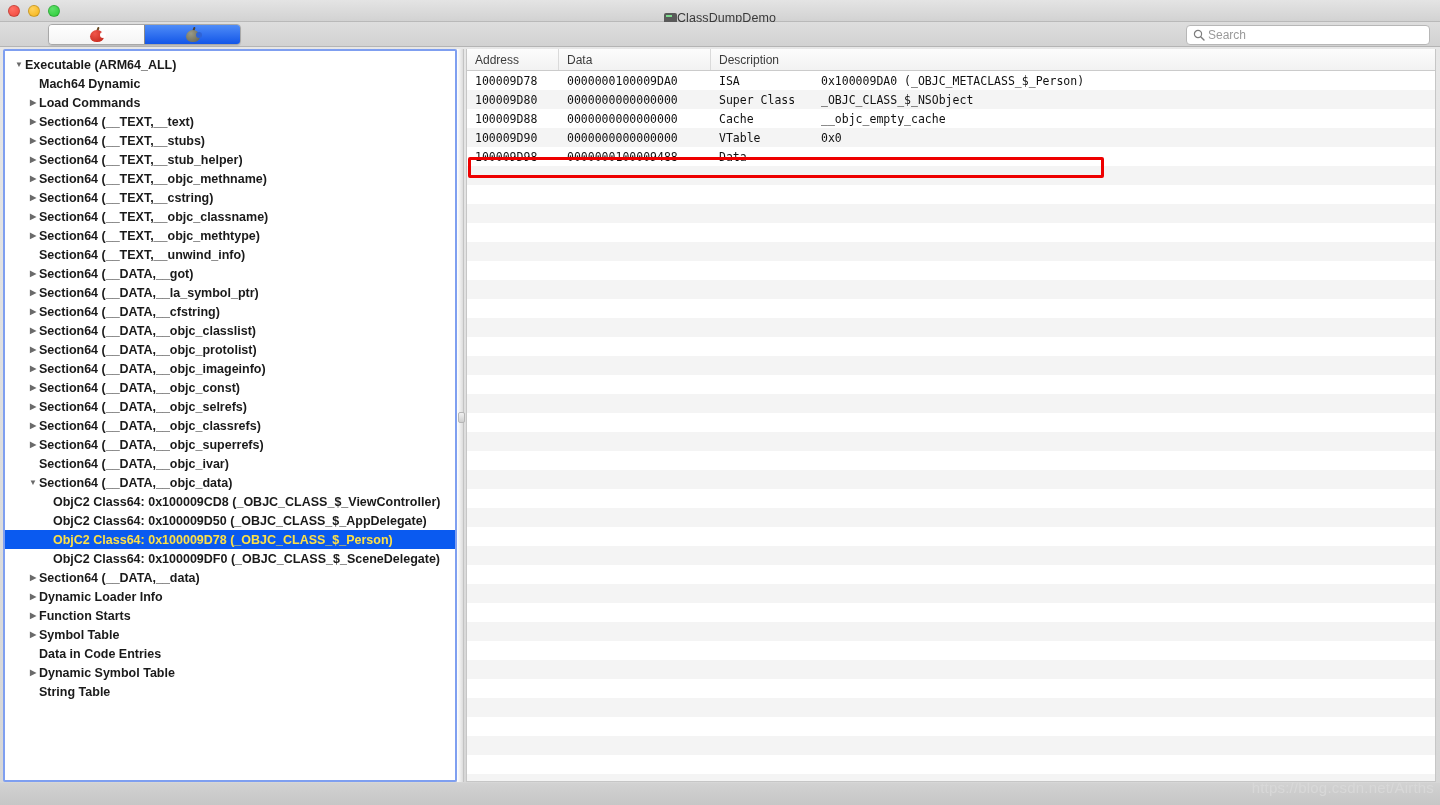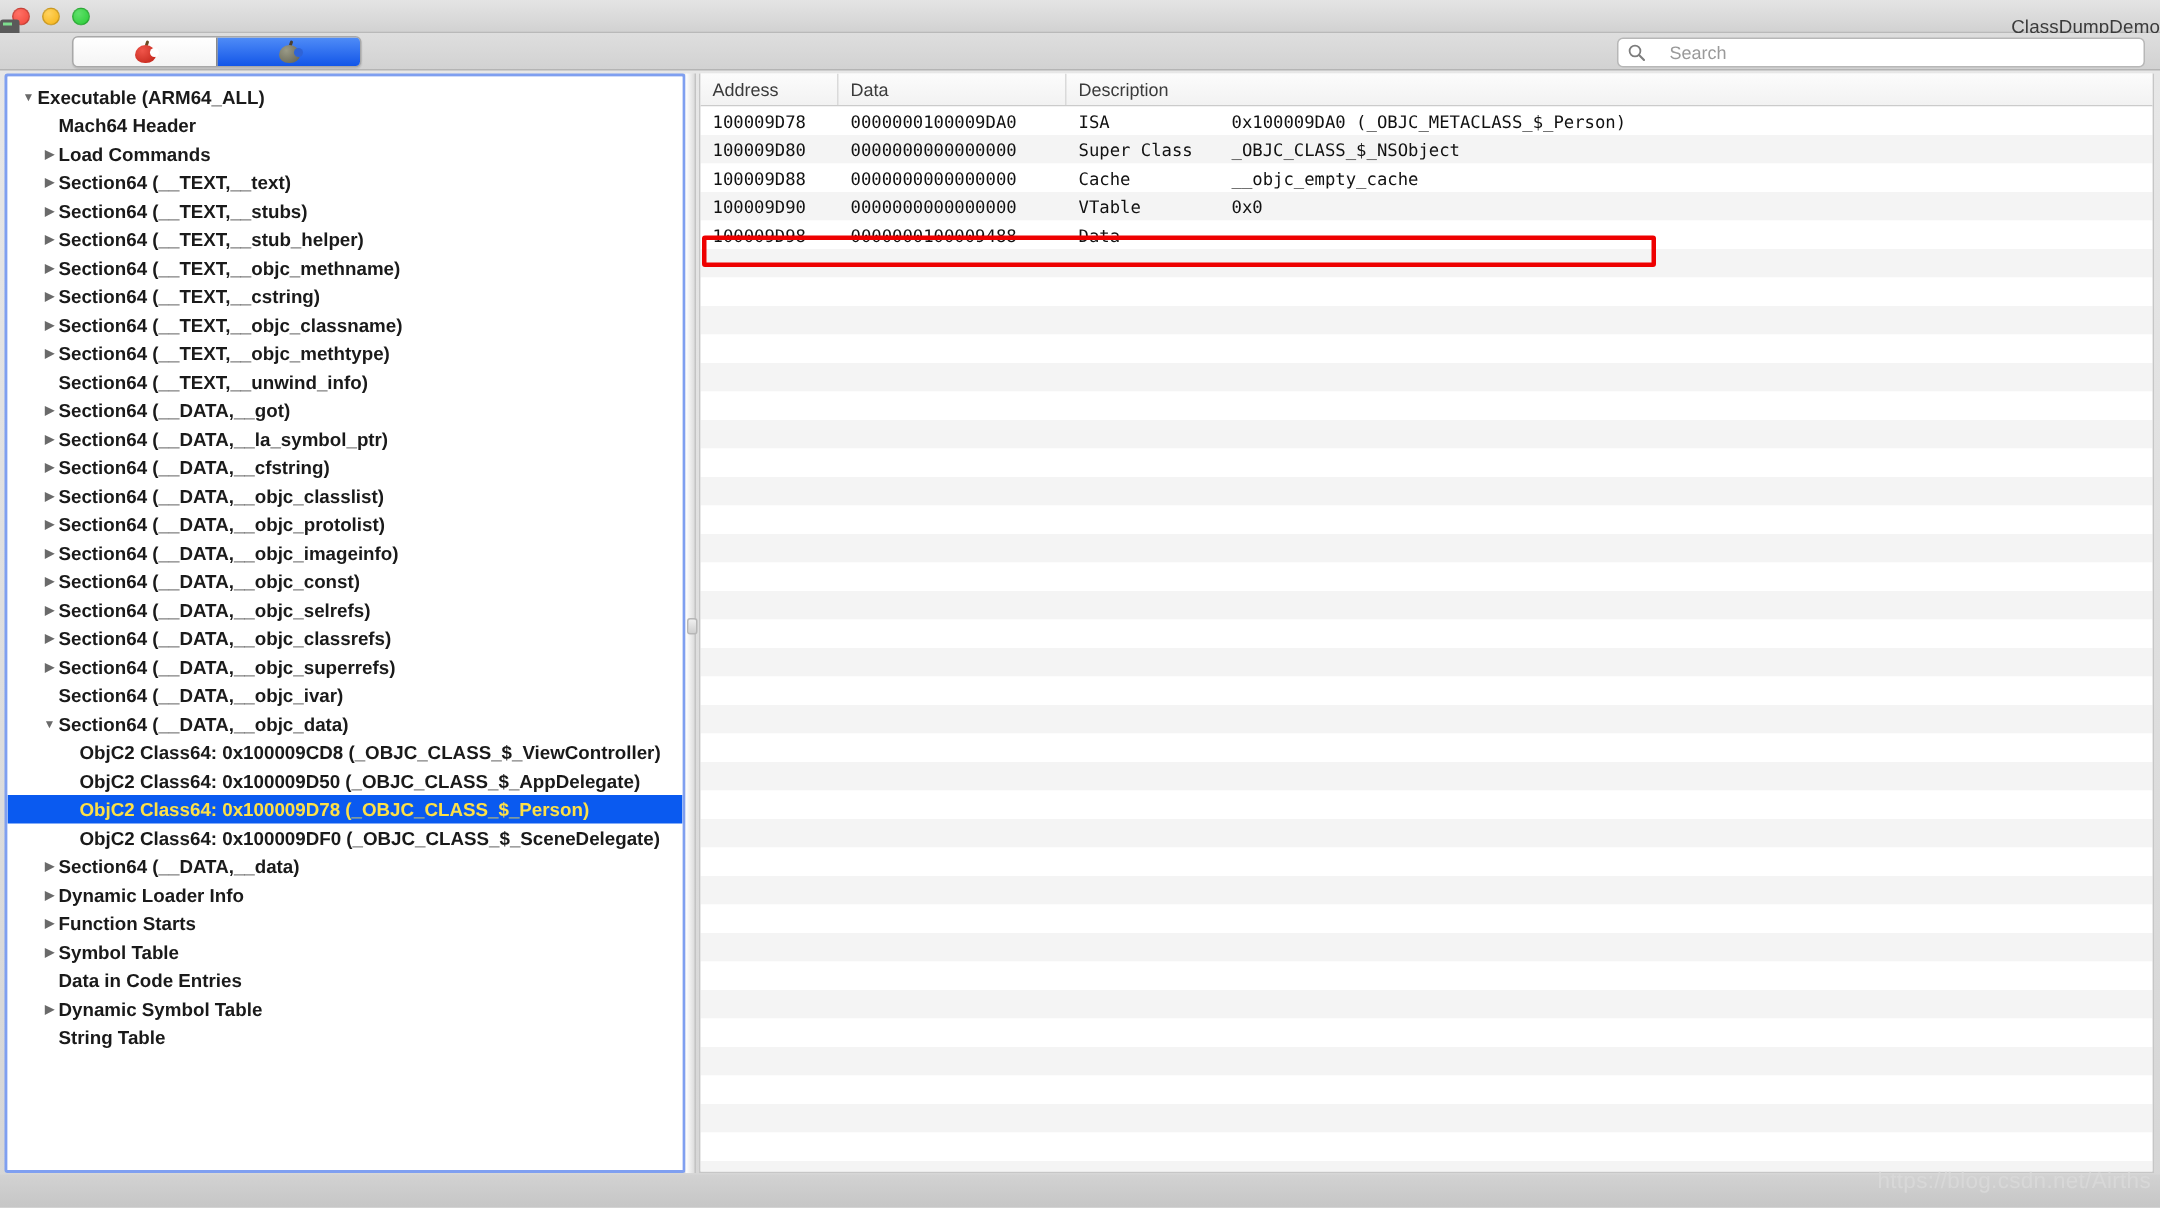--- a/index.html
+++ b/index.html
@@ -41,21 +41,21 @@
   .light.red    { background: radial-gradient(circle at 35% 30%, #ff7065, #f1463b); }
   .light.yellow { background: radial-gradient(circle at 35% 30%, #ffd25e, #f5b315); }
   .light.green  { background: radial-gradient(circle at 35% 30%, #5fe06a, #29cc36); }
 
   .title-center {
     position: absolute;
     left: 0; top: 0;
     width: 1440px; height: 36px;
     display: flex;
     align-items: center;
-    justify-content: space-between;
+    justify-content: center;
     gap: 0;
   }
   .title-icon {
     width: 13px; height: 11px;
     background: #5a5a5a;
     border-radius: 2px;
     position: relative;
   }
   .title-icon::after {
     content: "";
@@ -126,28 +126,28 @@
   .apple.red .body { background: radial-gradient(circle at 35% 30%, #f0554a, #bc1f14); }
   .apple.red .bite { background: #ffffff; }
   .apple.red .stem { background: #6a4a22; }
   .apple.gray .body { background: radial-gradient(circle at 35% 30%, #9a9a86, #5f5f4f); }
   .apple.gray .bite { background: #2f63d6; }
   .apple.gray .stem { background: #4a4032; }
 
   .searchbox {
     position: absolute;
     right: 10px; top: 3px;
-    width: 352px; height: 20px;
+    width: 244px; height: 20px;
     background: #ffffff;
     border: 1px solid #b7b7b7;
     border-radius: 4px;
     display: flex;
     align-items: center;
     padding: 0 6px;
-    gap: 16px;
+    gap: 3px;
   }
   .search-icon { flex: 0 0 auto; display: block; }
   .search-ph {
     font-size: 12px;
     color: #9a9a9a;
   }
 
   
   .sidebar-wrap {
     position: absolute;
@@ -331,21 +331,21 @@
   <div class="sidebar-wrap">
     <div class="sidebar" id="sidebar">
         <div class="row">
           <span style="flex: 0 0 8px;"></span>
           <span class="tw">▼</span>
           <span>Executable  (ARM64_ALL)</span>
         </div>
         <div class="row">
           <span style="flex: 0 0 22px;"></span>
           <span class="tw none"></span>
-          <span>Mach64 Header</span>
+          <span>Mach64 Dynamic</span>
         </div>
         <div class="row">
           <span style="flex: 0 0 22px;"></span>
           <span class="tw">▶</span>
           <span>Load Commands</span>
         </div>
         <div class="row">
           <span style="flex: 0 0 22px;"></span>
           <span class="tw">▶</span>
           <span>Section64 (__TEXT,__text)</span>

